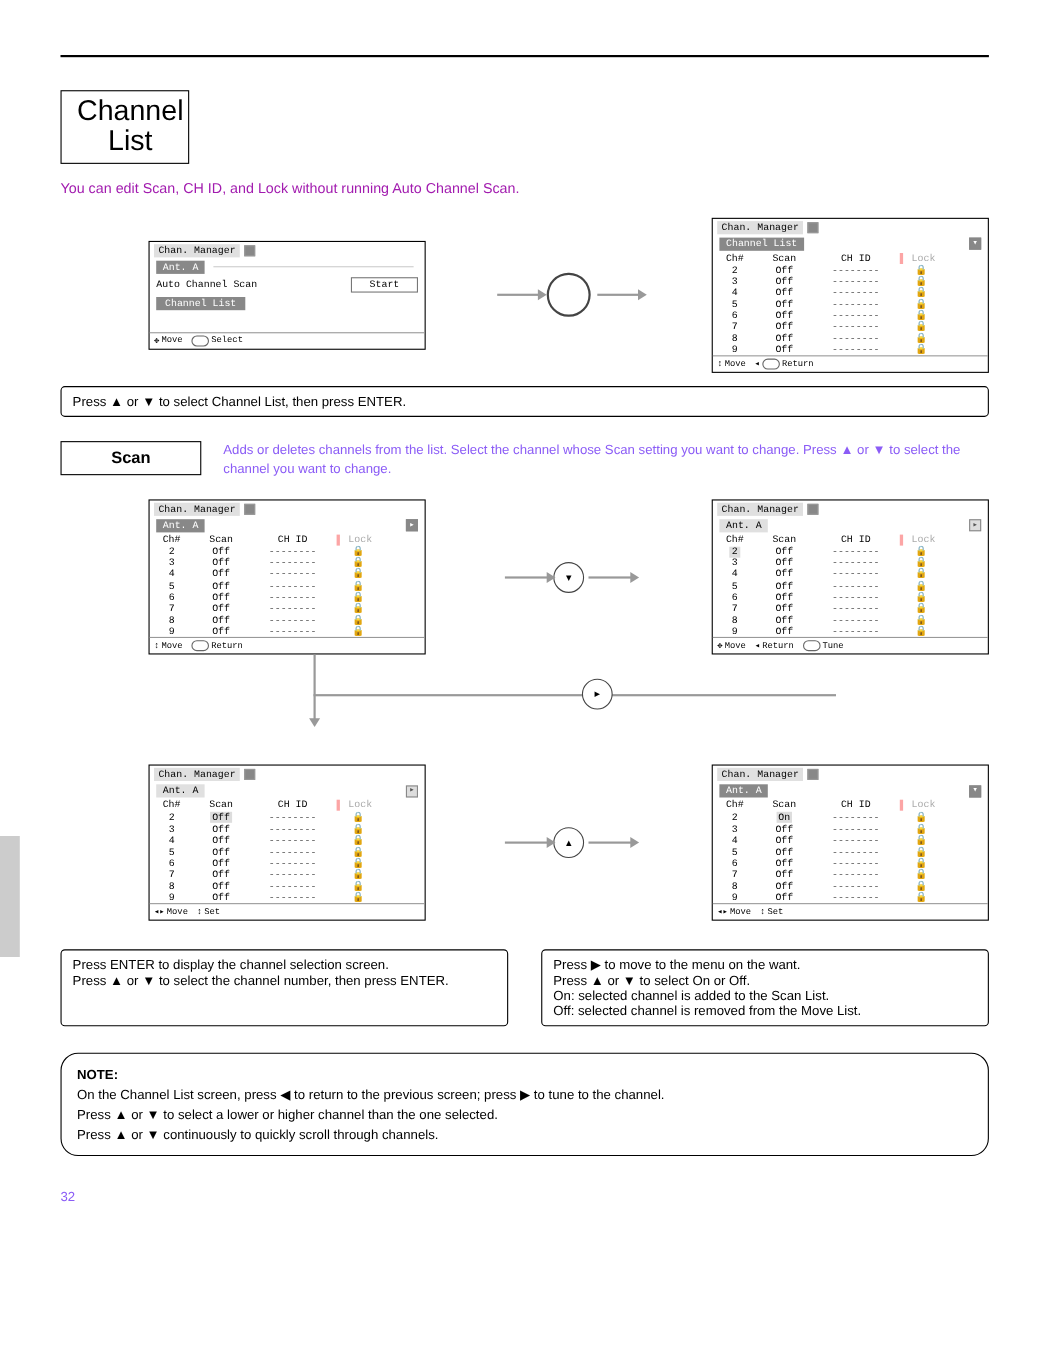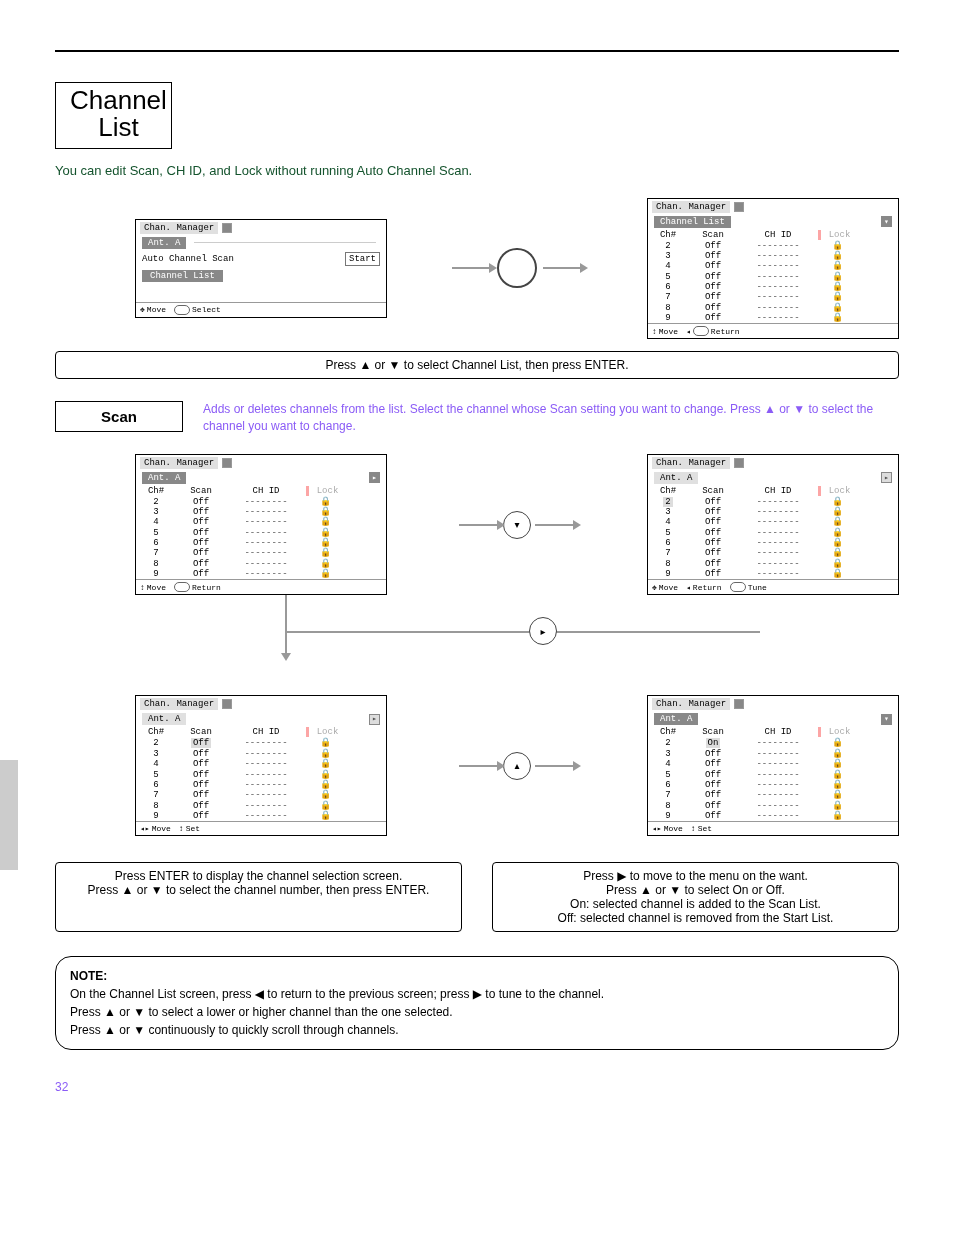--- a/index.html
+++ b/index.html
@@ -24,21 +24,21 @@
     display: inline-block;
     padding: 4px 4px 6px 14px;
     font-family: Liberation Sans, sans-serif;
     font-size: 26px;
     line-height: 1.05;
     text-align: center;
   }
   .intro-line {
     margin-top: 14px;
     font-size: 13px;
-    color: #14532d;
+    color: #a21caf;
   }
   .row {
     display: flex;
     align-items: flex-start;
     margin-top: 20px;
   }
   .menu {
     border: 1px solid #000;
     width: 250px;
     background: #fff;
@@ -85,21 +85,21 @@
   }
   .menu fieldset {
     margin:4px 6px 2px 6px;
     border:1px solid #999;
     padding:2px 4px;
     font-size:9px;
   }
   .menu fieldset legend { font-size:9px; padding:0 2px;}
   .menu .line { padding:2px 6px; display:flex; justify-content:space-between; align-items:center;}
   .menu .btn-start {
-    border:1px solid #777; padding:1px 3px; font-size:9px;
+    border:1px solid #777; padding:1px 16px; font-size:9px;
   }
   .menu .pill {
     background:#888;color:#fff; padding:1px 8px;
   }
   .menu .footer {
     border-top:1px solid #999;
     padding:2px 4px;
     display:flex;
     gap:8px;
     font-size:8px;
@@ -131,21 +131,20 @@
   .table .trow .dash { color:#555; }
   .table .trow .lock-icon { color:#bbb; font-size:9px;}
   .table .trow .hl { background:#ddd; padding:0 2px;}
   .caption-box {
     border:1px solid #000;
     border-radius:4px;
     margin-top:12px;
     padding:6px 10px;
     width: 100%;
     box-sizing:border-box;
-    text-align:center;
   }
   .step-label {
     border:1px solid #000;
     font-weight:bold;
     padding:6px 18px;
     font-size:15px;
     display:inline-block;
     text-align:center;
     min-width:90px;
   }
@@ -688,21 +687,21 @@
 
 <div style="display:flex;gap:30px;margin-top:14px;">
   <div class="caption-box" style="flex:1;">
     <div>Press ENTER to display the channel selection screen.</div>
     <div>Press ▲ or ▼ to select the channel number, then press ENTER.</div>
   </div>
   <div class="caption-box" style="flex:1;">
     <div>Press ▶ to move to the menu on the want.</div>
     <div>Press ▲ or ▼ to select On or Off.</div>
     <div>On: selected channel is added to the Scan List.</div>
-    <div>Off: selected channel is removed from the Start List.</div>
+    <div>Off: selected channel is removed from the Move List.</div>
   </div>
 </div>
 
 
 <div class="note-box">
   <b>NOTE:</b>
   <div>On the Channel List screen, press ◀ to return to the previous screen; press ▶ to tune to the channel.</div>
   <div>Press ▲ or ▼ to select a lower or higher channel than the one selected.</div>
   <div>Press ▲ or ▼ continuously to quickly scroll through channels.</div>
 </div>

